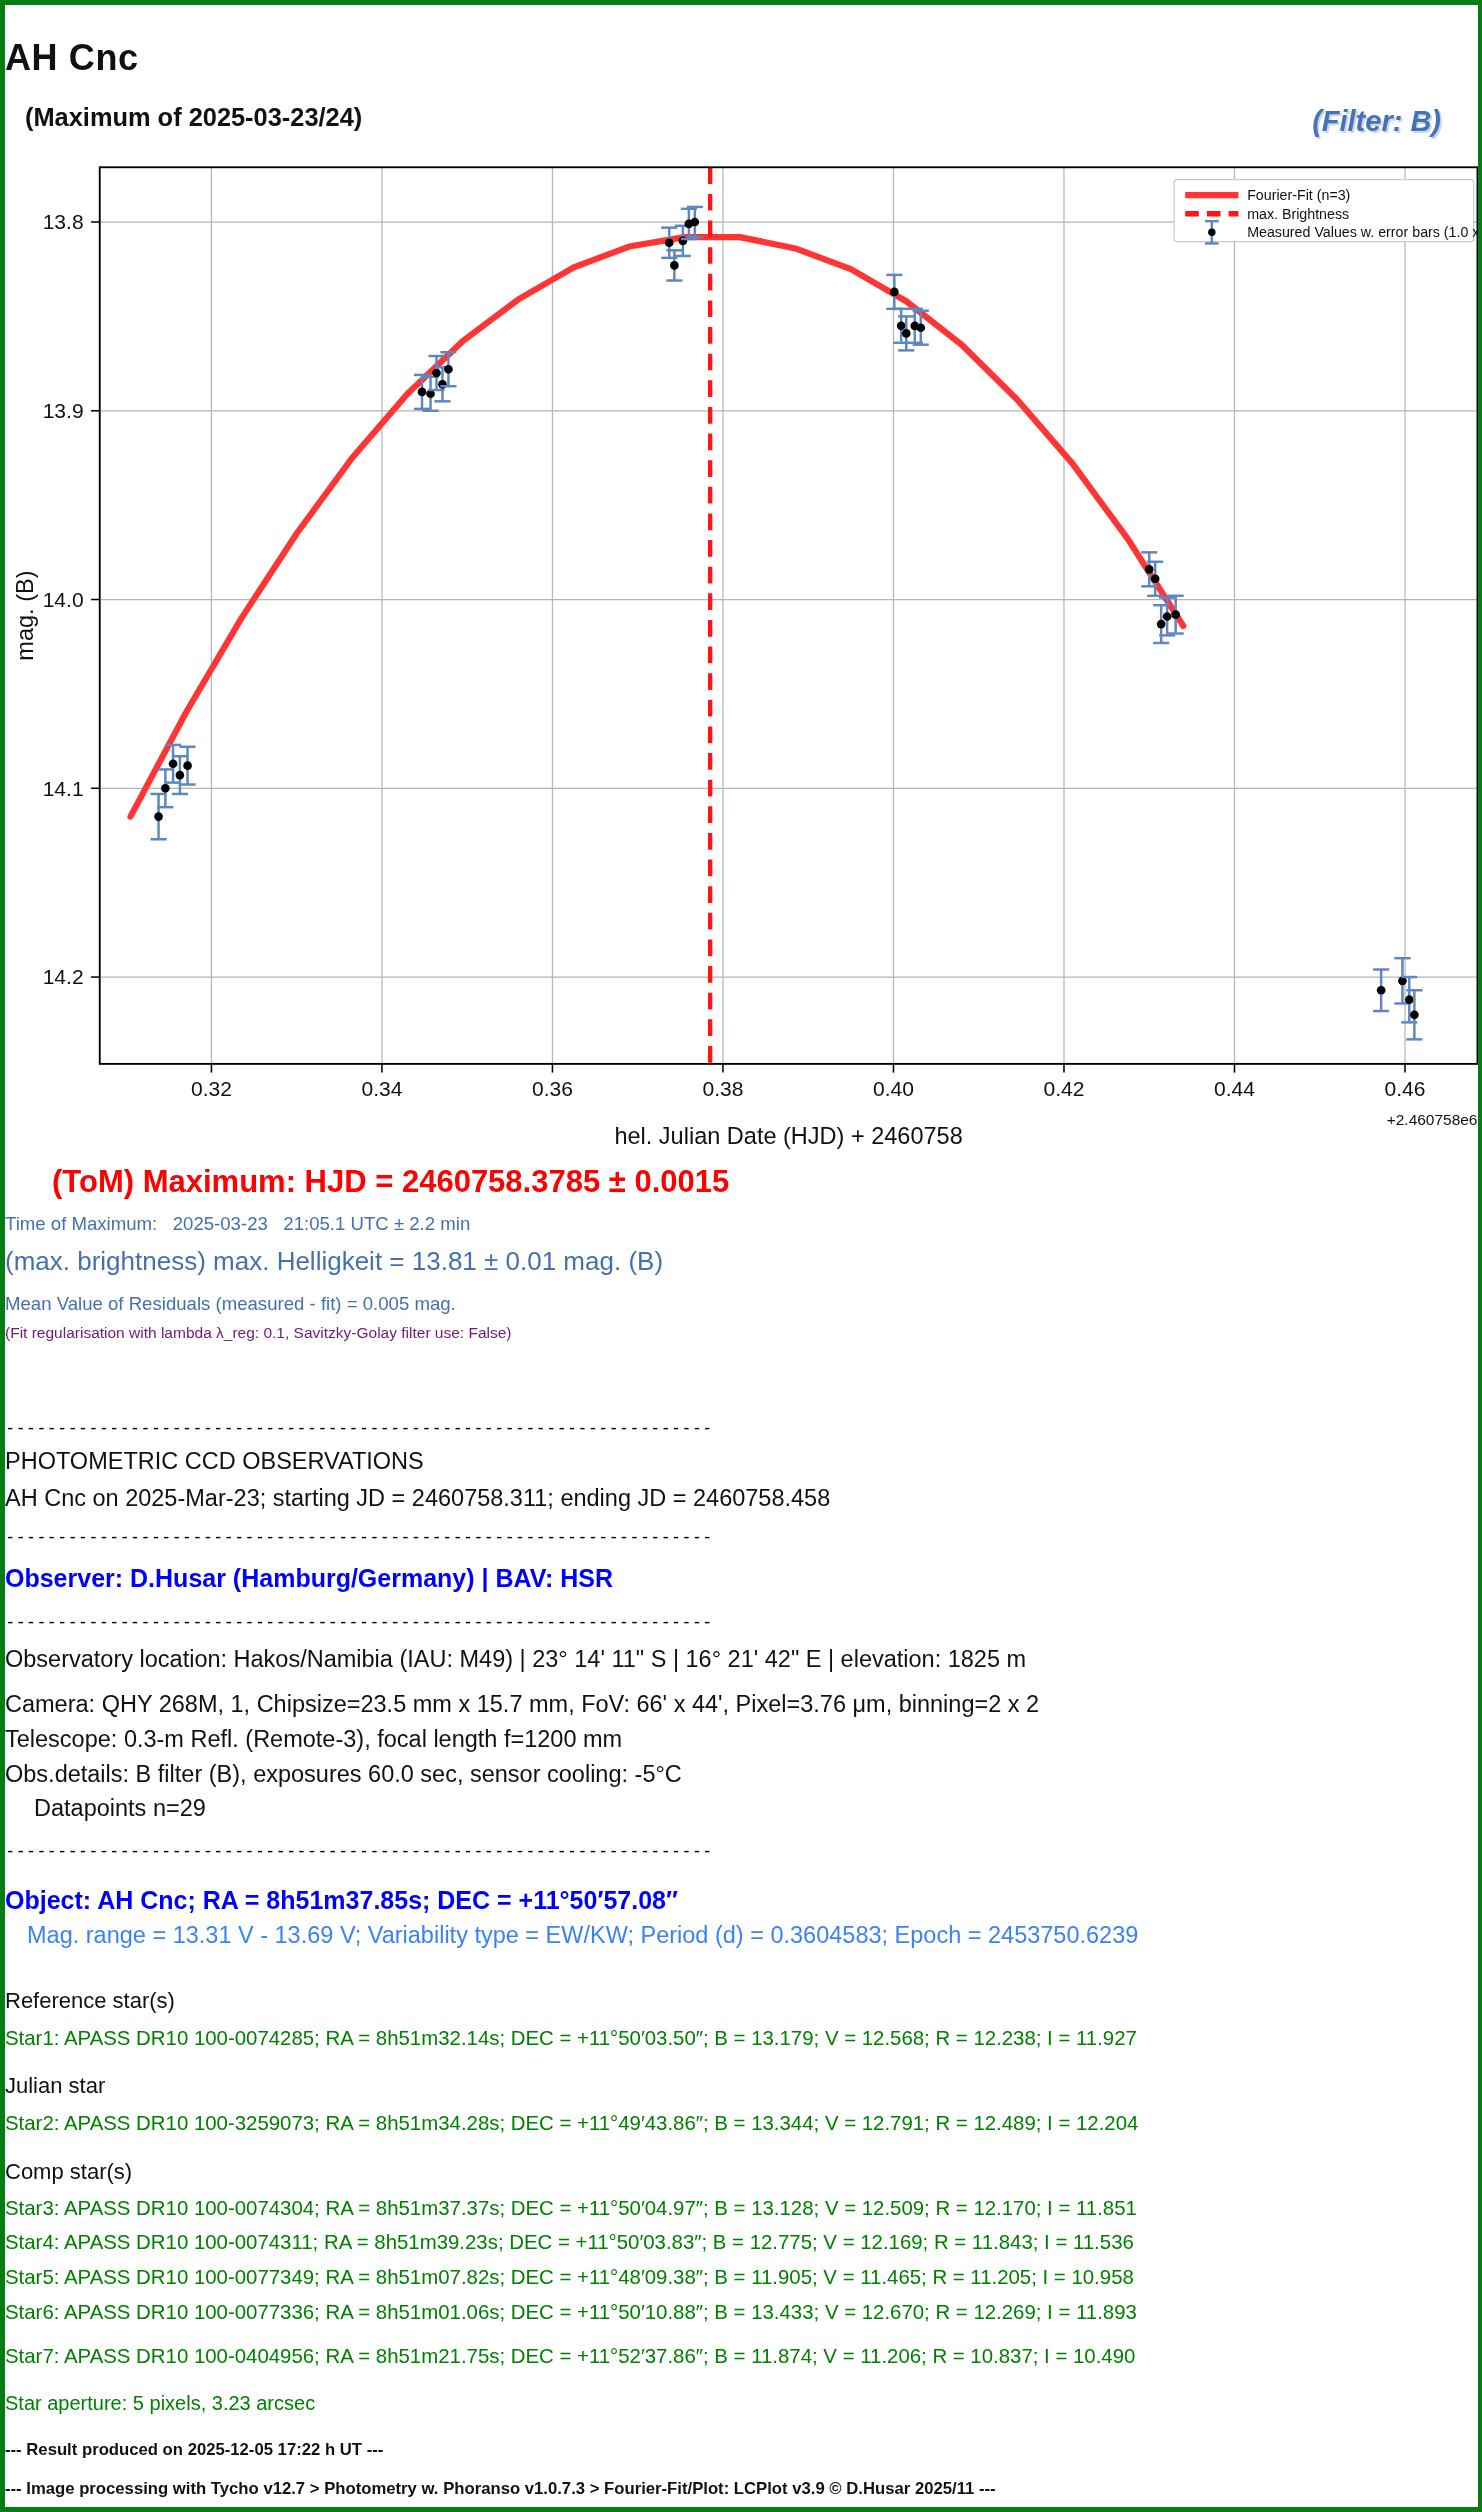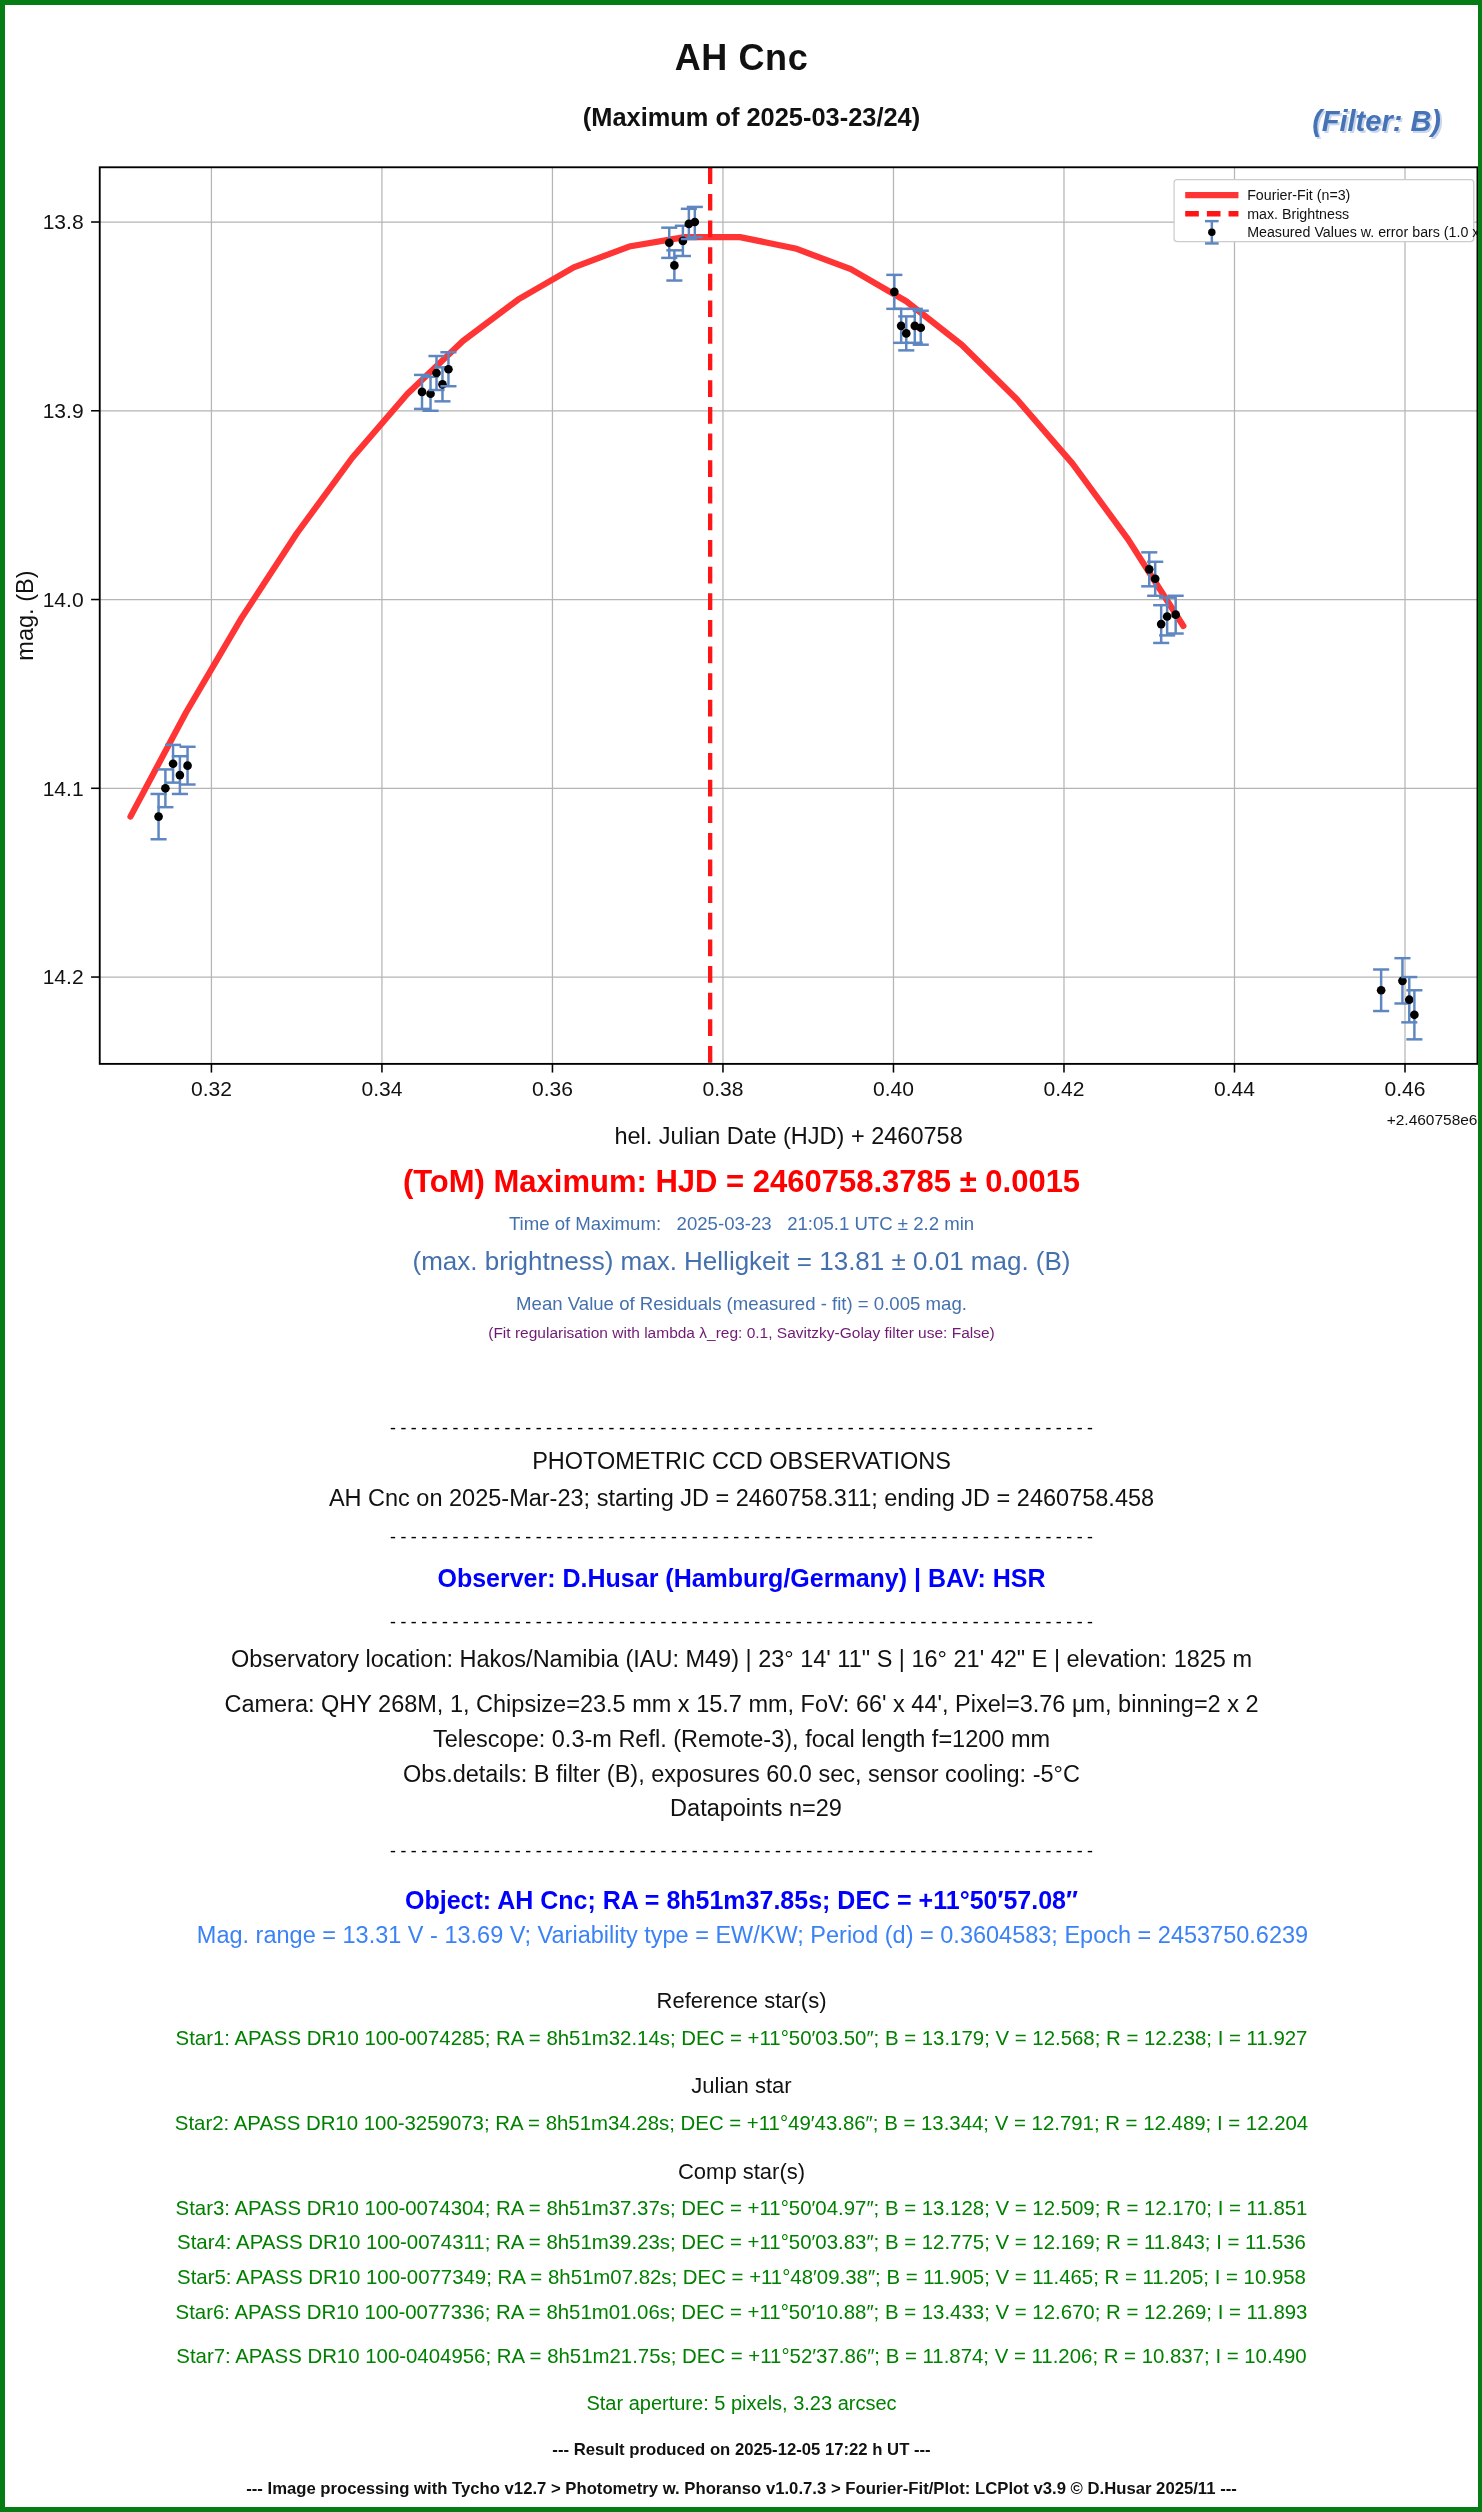--- a/index.html
+++ b/index.html
@@ -1,26 +1,26 @@
 <!DOCTYPE html>
 <html style="font-size:10px"><head>
 <meta charset="utf-8">
 <style>
   html,body{margin:0;padding:0;background:#888;}
   .page{position:relative;width:1483px;height:2512px;background:#ffffff;
         border:5px solid #067d14;box-sizing:border-box;overflow:hidden;
         font-family:"Liberation Sans", sans-serif;}
-  .abs{position:absolute;left:0;right:0;text-align:center;white-space:nowrap;z-index:2;line-height:1.15;}
+  .abs{position:absolute;left:0;right:0;white-space:nowrap;z-index:2;line-height:1.15;}
   .title{top:32px;font-size:36px;font-weight:bold;color:#111;letter-spacing:0.6px;}
   .subtitle{top:98px;font-size:25.4px;font-weight:bold;color:#111;padding-left:20px;}
   .filter-label{position:absolute;top:100px;right:37px;font-size:29px;font-weight:bold;font-style:italic;
         color:#4673b5;z-index:2;text-shadow:1.9px 1.9px 0 #c9d6ec;white-space:nowrap;}
   #chart{position:absolute;top:0;left:0;z-index:1;}
   #chart text{font-family:"Liberation Sans", sans-serif;fill:#111;}
-  .tom{top:1159px;font-size:31px;font-weight:bold;color:#ff0000;}
+  .tom{top:1159px;font-size:31px;font-weight:bold;color:#ff0000;padding-left:47px;}
   .timeofmax{top:1208px;font-size:18.6px;color:#4470ad;}
   .hellig{top:1242px;font-size:26px;color:#4470ad;}
   .resid{top:1288px;font-size:18.6px;color:#4470ad;}
   .fitreg{top:1319px;font-size:15.5px;color:#701a75;}
   .sep{font-family:"DejaVu Sans Mono", monospace;font-size:17.3px;color:#000;letter-spacing:0px;}
   .sep1{top:1413px;} .sep2{top:1522px;} .sep3{top:1607px;} .sep4{top:1836px;}
   .blk38{font-size:23.5px;color:#111;}
   .photometric{top:1443px;} .jdrange{top:1480px;}
   .observer{top:1559px;font-size:25px;font-weight:bold;color:#0000ff;}
   .observatory{top:1641px;} .camera{top:1686px;} .telescope{top:1721px;}

